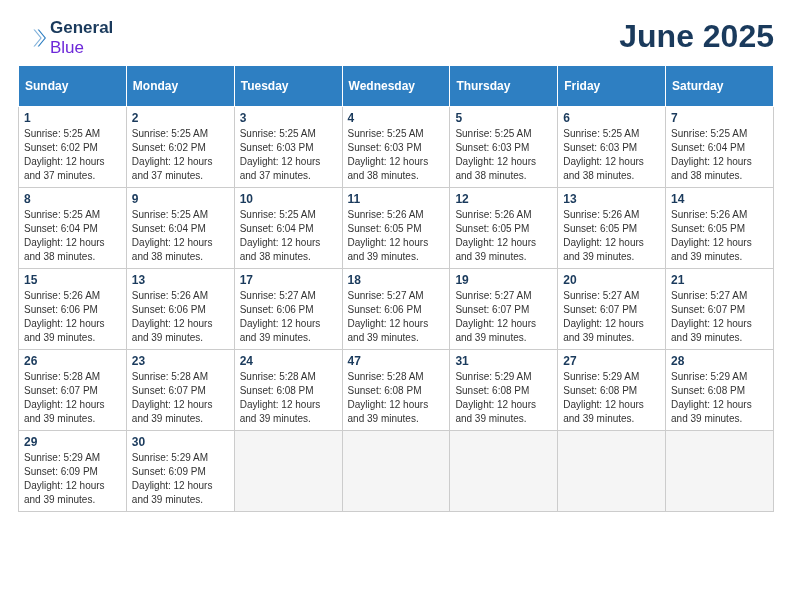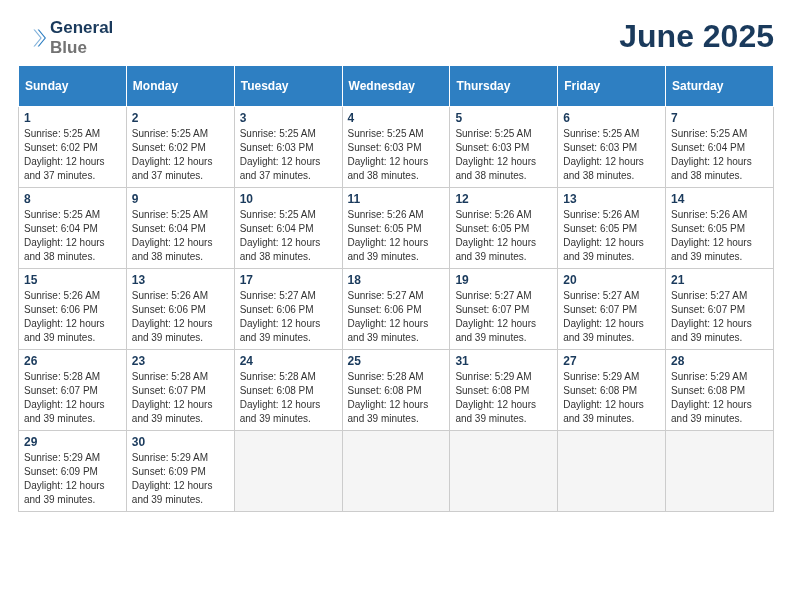--- a/index.html
+++ b/index.html
@@ -89,21 +89,21 @@
 
 <div class="page">
   <div class="header">
     <div class="logo">
       <svg class="logo-icon" viewBox="0 0 40 40">
         <polygon points="28,8 38,20 28,32 30,32 40,20 30,8" fill="#2e7fc2"></polygon>
         <polygon points="22,8 32,20 22,32 24,32 34,20 24,8" fill="#2e7fc2" opacity="0.6"></polygon>
       </svg>
       <div>
         <div style="font-size:17px;font-weight:bold;color:#1a3a5c;line-height:1.15;">General</div>
-        <div style="font-size:17px;font-weight:bold;color:#737373;line-height:1.15;">Blue</div>
+        <div style="font-size:17px;font-weight:normal;color:#6d28d9;line-height:1.15;">Blue</div>
       </div>
     </div>
     <div class="title-block">
       <div class="month-title">June 2025</div>
     </div>
   </div>
 
   <table class="calendar">
     <thead>
       <tr>
@@ -214,21 +214,21 @@
       </td>
           <td>
         <span class="day-num">23</span>
         <span class="cell-text">Sunrise: 5:28 AM<br>Sunset: 6:07 PM<br>Daylight: 12 hours and 39 minutes.</span>
       </td>
           <td>
         <span class="day-num">24</span>
         <span class="cell-text">Sunrise: 5:28 AM<br>Sunset: 6:08 PM<br>Daylight: 12 hours and 39 minutes.</span>
       </td>
           <td>
-        <span class="day-num">25</span>
+        <span class="day-num">47</span>
         <span class="cell-text">Sunrise: 5:28 AM<br>Sunset: 6:08 PM<br>Daylight: 12 hours and 39 minutes.</span>
       </td>
           <td>
         <span class="day-num">31</span>
         <span class="cell-text">Sunrise: 5:29 AM<br>Sunset: 6:08 PM<br>Daylight: 12 hours and 39 minutes.</span>
       </td>
           <td>
         <span class="day-num">27</span>
         <span class="cell-text">Sunrise: 5:29 AM<br>Sunset: 6:08 PM<br>Daylight: 12 hours and 39 minutes.</span>
       </td>

